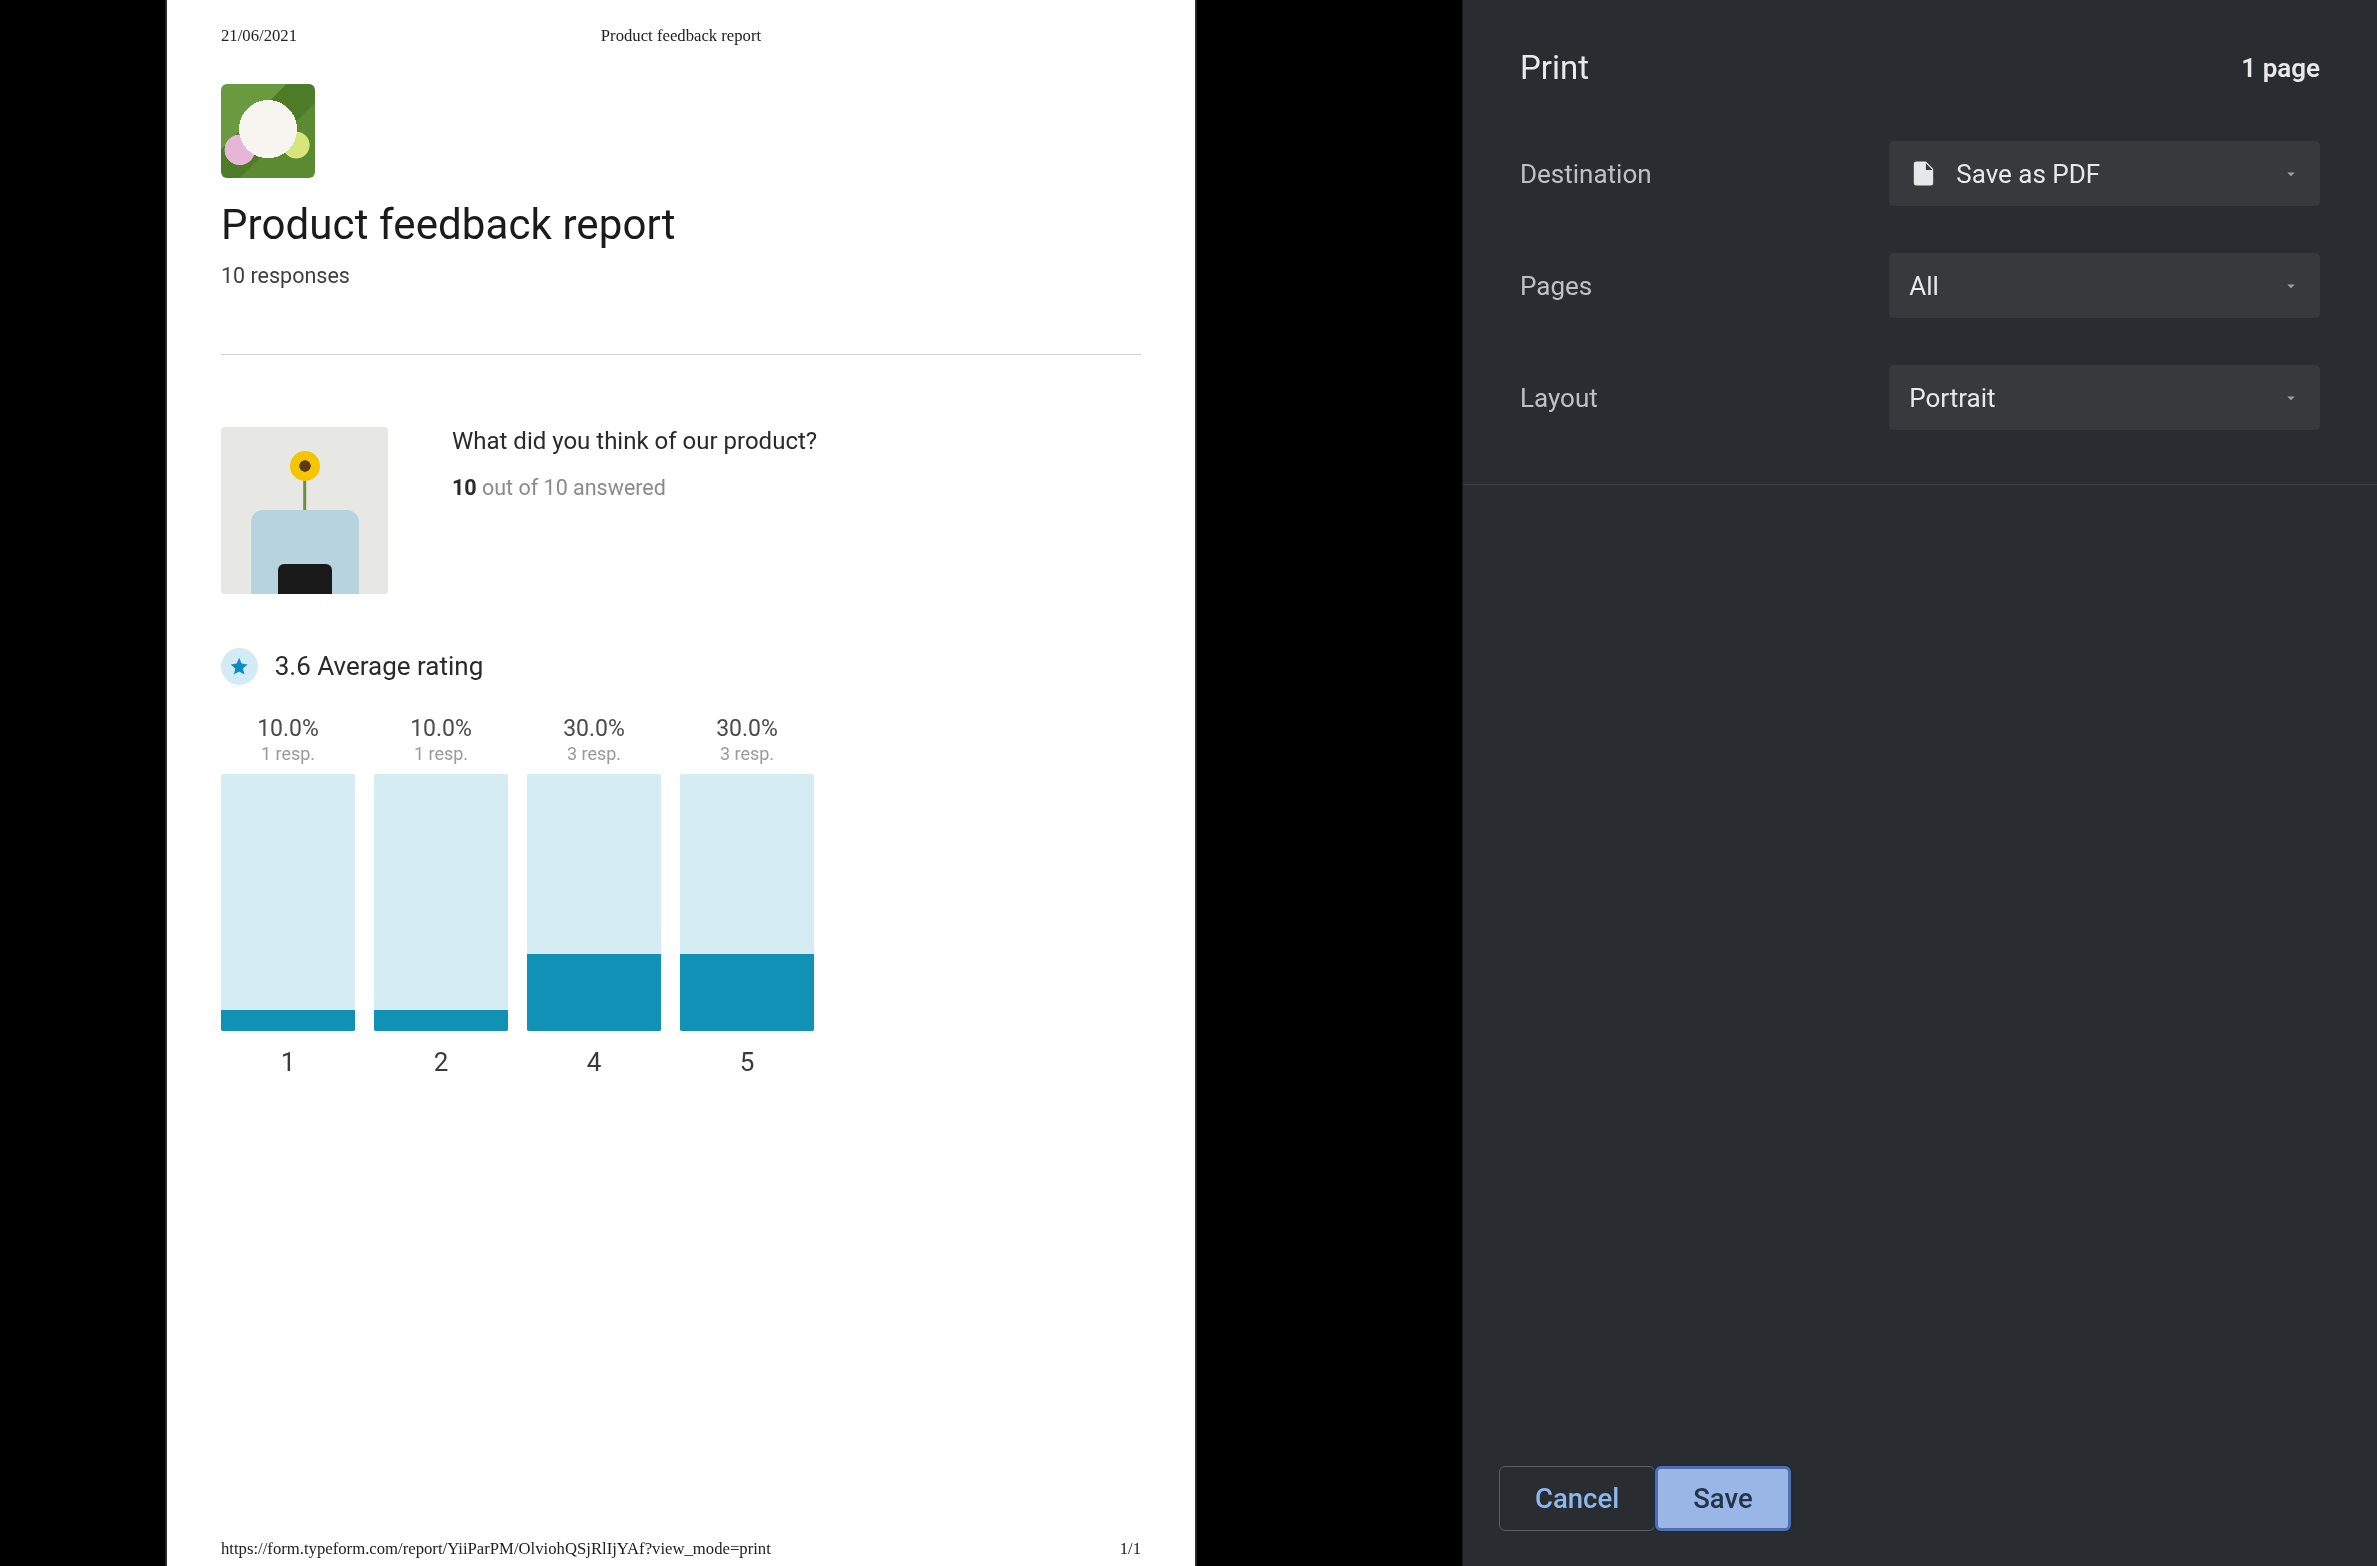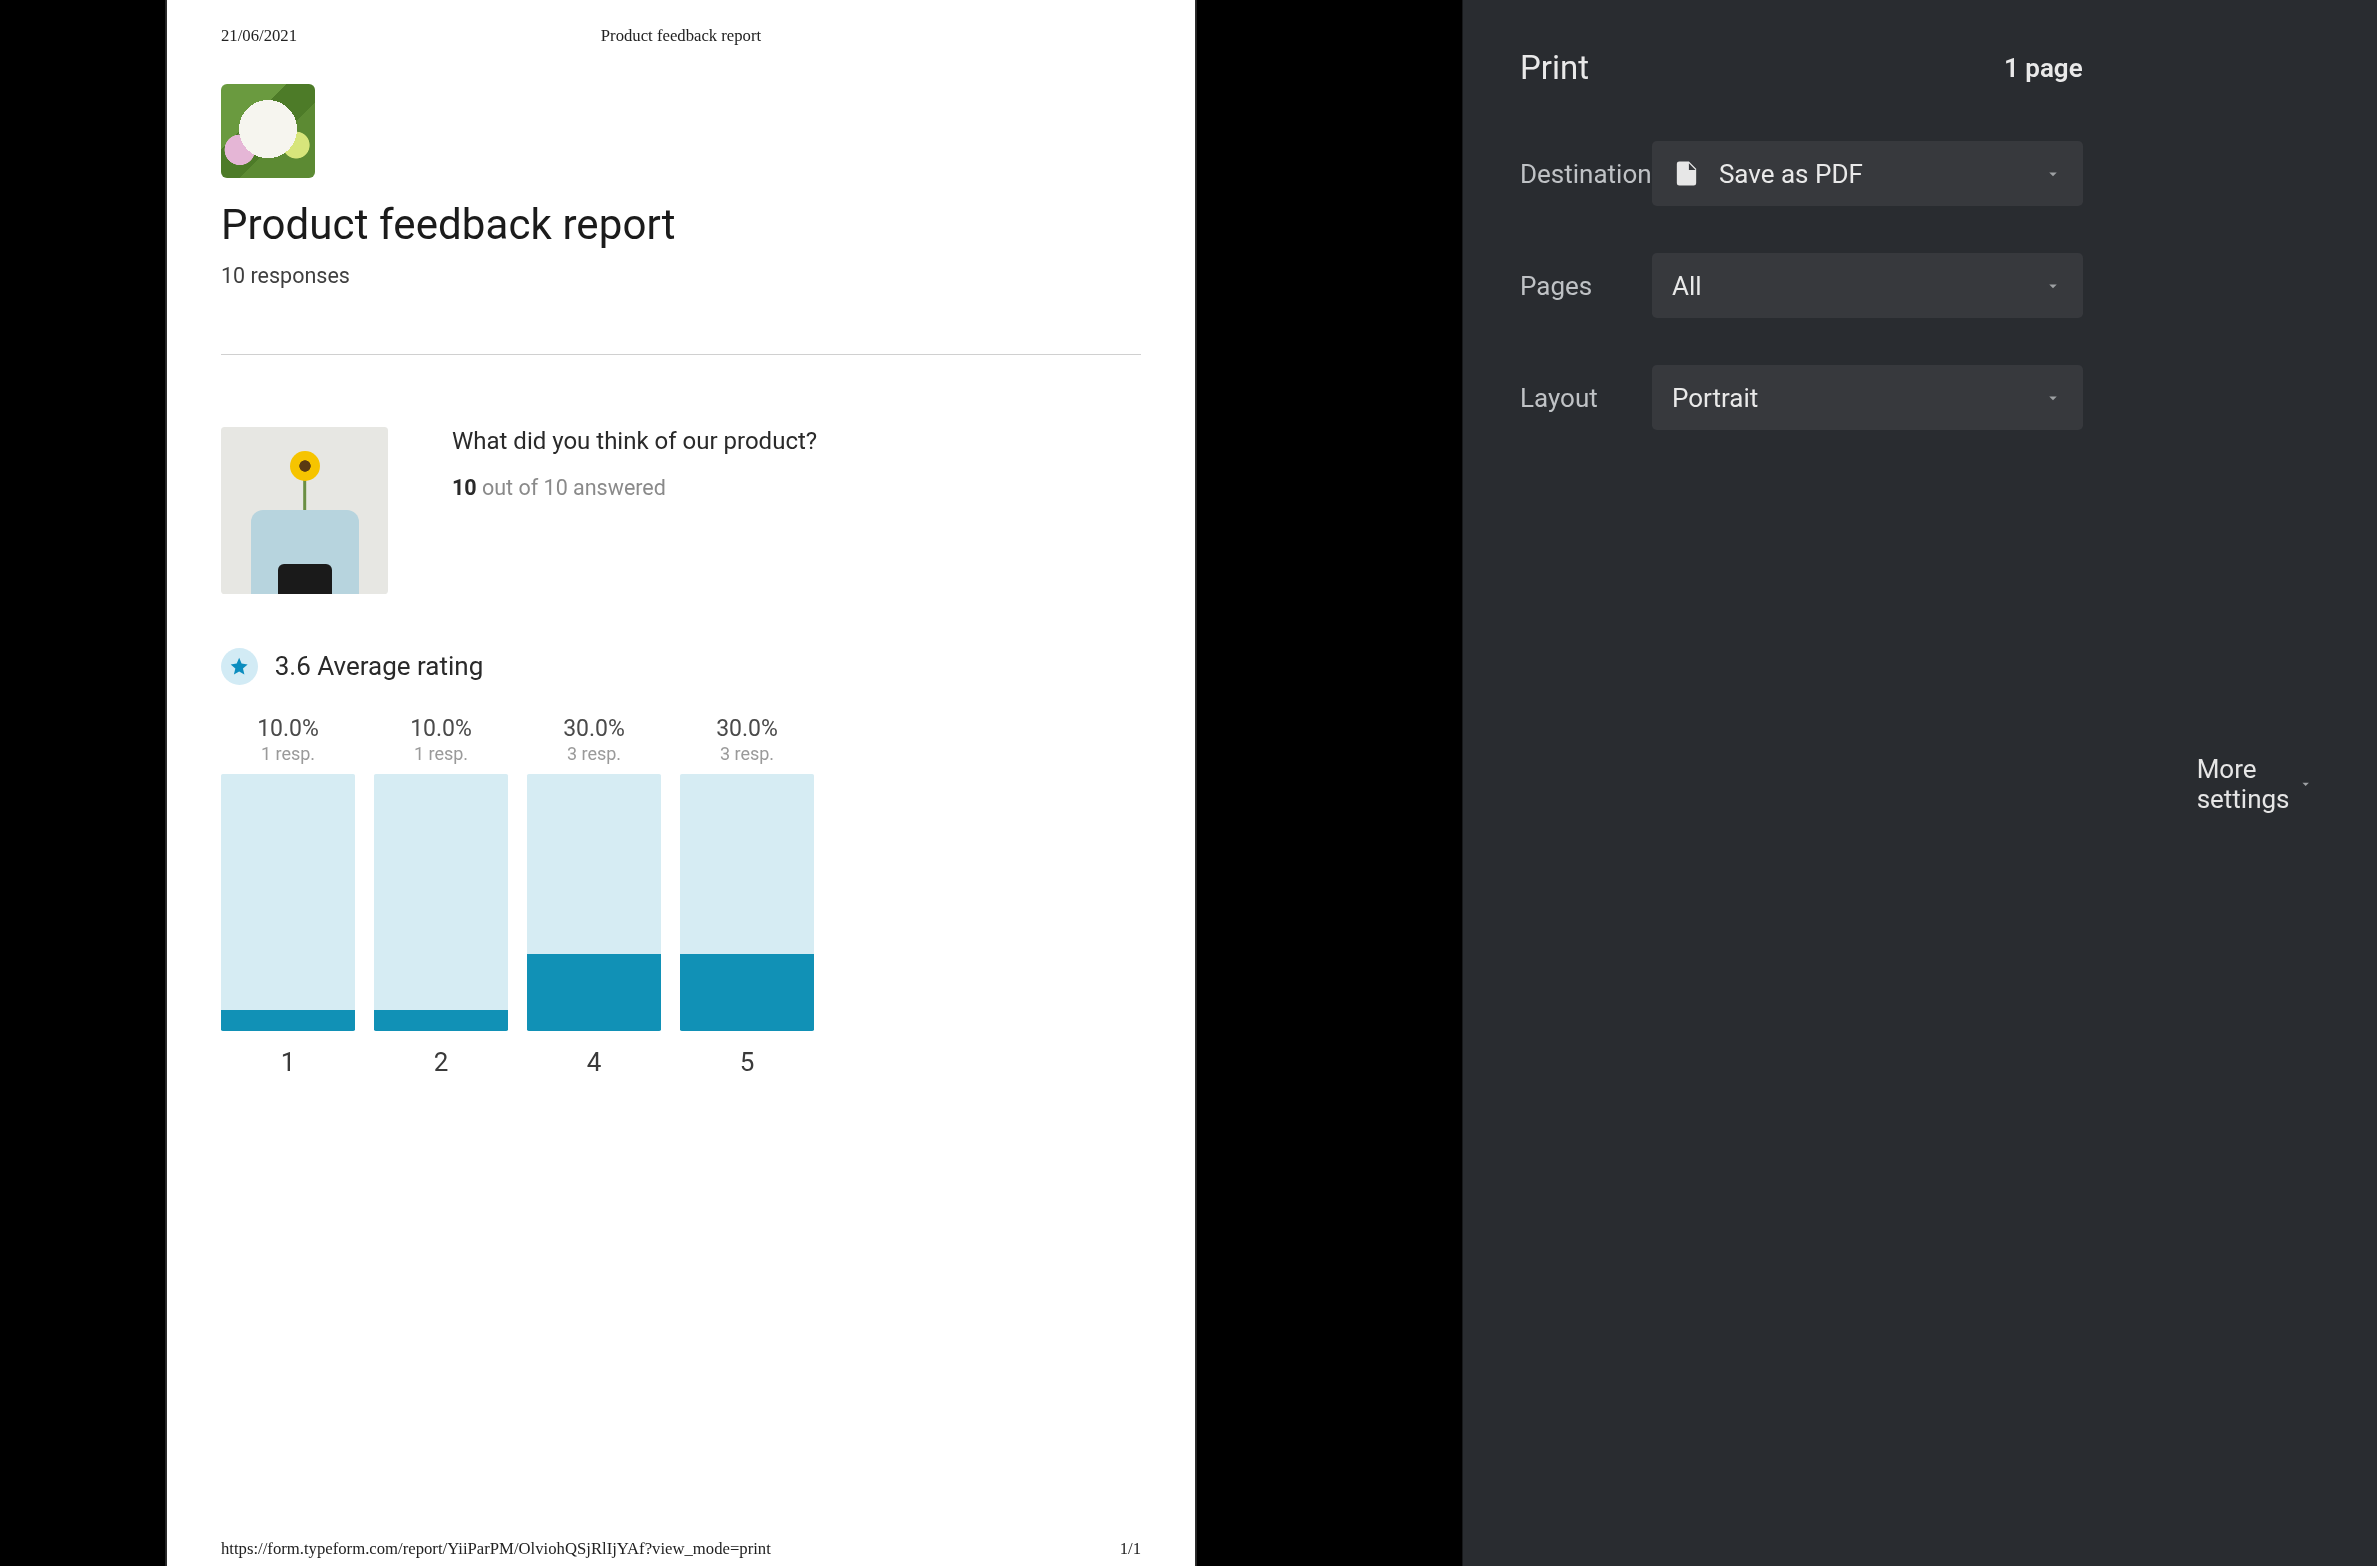--- a/index.html
+++ b/index.html
@@ -109,21 +109,21 @@
     position:absolute; left:0; right:0; bottom:0;
     background:#1191b6;
   }
   .bar-label { font-size:26px; color:#3a3a3a; margin-top:16.7px;}
 
   
   .sidebar {
     width: 915px;
     background:#292c30;
     color:#e6e6e6;
-    display:flex; flex-direction:row;
+    display:flex; flex-direction:column;
     font-size:26px;
     border-left: 1.2px solid #17191b;
   }
   .side-section { padding: 48px 57px 18px 57px; }
   .side-head { display:flex; justify-content:space-between; align-items:center; margin-bottom:54px;}
   .side-head h1 { font-size:33px; font-weight:400; color:#e9e9e9;}
   .side-head .count { font-size:26px; color:#e9e9e9; font-weight:600;}
 
   .field-row { display:flex; align-items:center; justify-content:space-between; margin-bottom:47px;}
   .field-label { color:#bfc2c5; font-size:26px;}
@@ -297,26 +297,20 @@
           <svg viewBox="0 0 24 24">
               <path d="M7 10l5 5 5-5z"></path>
             </svg>
         </span>
       </div>
     </div>
   </div>
 
   <div class="divider"></div>
 
-  <div class="more-row">
-    <span>More settings</span>
-    <svg viewBox="0 0 24 24">
-        <path d="M7 10l5 5 5-5z"></path>
-      </svg>
-  </div>
 
   <div class="sidebar-spacer"></div>
 
   <div class="buttons">
     <div class="btn btn-cancel">Cancel</div>
     <div class="btn btn-save">Save</div>
   </div>
 </div>
 
 

